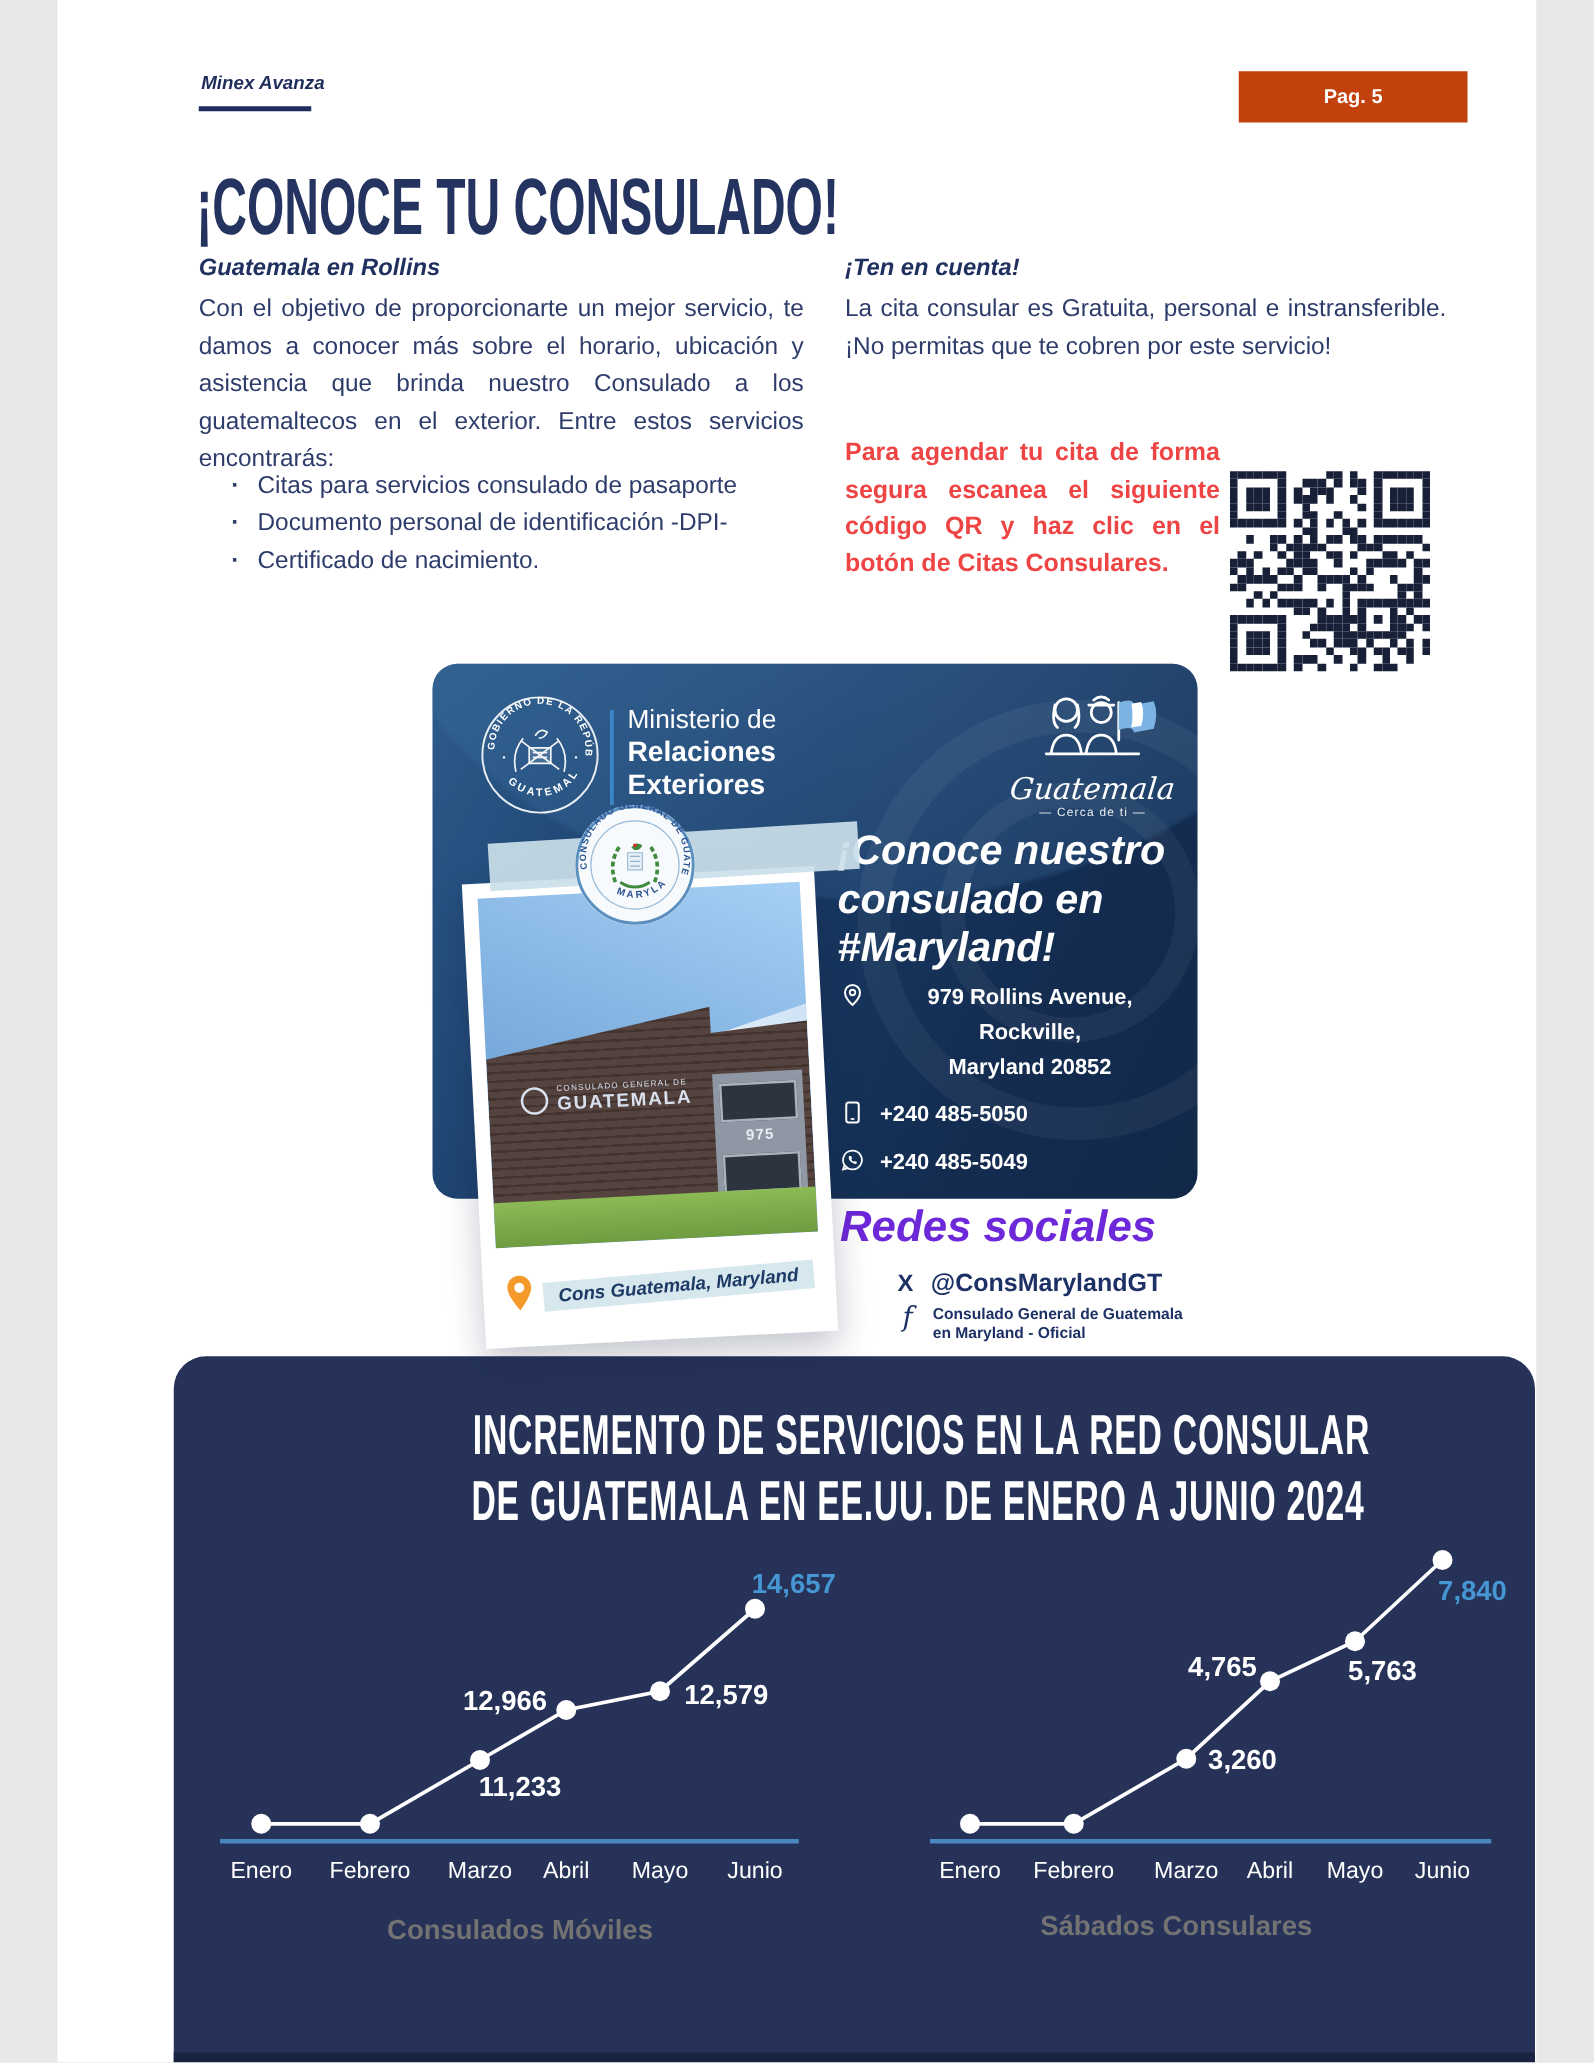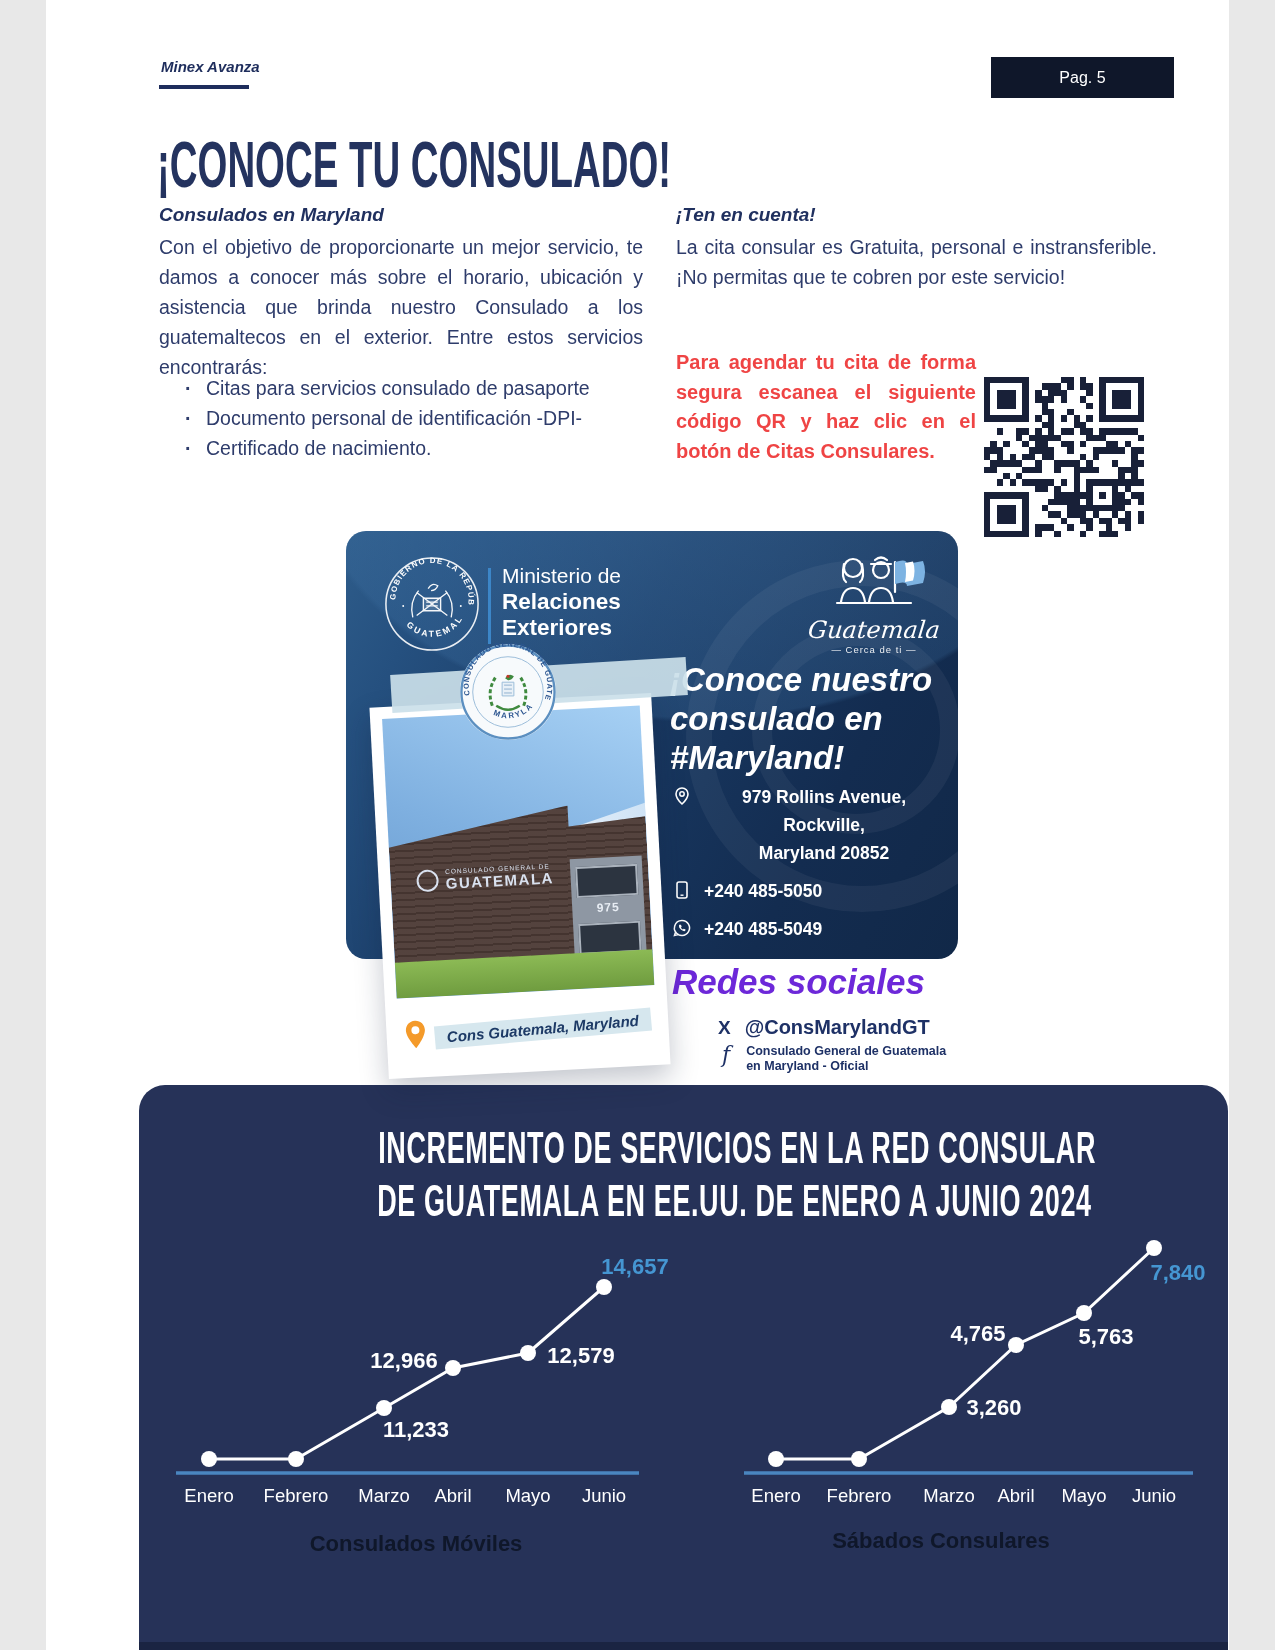--- a/index.html
+++ b/index.html
@@ -3,22 +3,22 @@
 <meta charset="utf-8">
 <style>
   html,body{margin:0;padding:0;background:#e8e8e8;}
   .page{position:relative;width:1183px;height:1650px;background:#ffffff;margin:0 auto;
         font-family:"Liberation Sans","DejaVu Sans",sans-serif;overflow:hidden;color:#2e3c6b;}
   .abs{position:absolute;}
 
   
   .brand{left:115px;top:58px;font-size:15px;font-weight:bold;font-style:italic;color:#1e2d5c;}
   .brand-line{left:113px;top:85px;width:90px;height:4px;background:#1e2d5c;}
-  .page-badge{left:945px;top:57px;width:183px;height:41px;background:#0f172a;color:#fff;
-              display:flex;align-items:center;justify-content:center;font-size:16px;font-weight:normal;}
+  .page-badge{left:945px;top:57px;width:183px;height:41px;background:#c2410c;color:#fff;
+              display:flex;align-items:center;justify-content:center;font-size:16px;font-weight:bold;}
 
   
   .title{left:111px;top:128px;white-space:nowrap;font-weight:800;color:#24335f;font-size:64px;
          transform:scaleX(0.6);transform-origin:left center;letter-spacing:0px;}
 
   .colhead{font-size:19px;font-weight:bold;font-style:italic;color:#20305f;}
   .body-text{font-size:19.5px;line-height:30px;text-align:justify;color:#2e3c6b;}
   .bullets{list-style:none;margin:0;padding:0;}
   .bullets li{position:relative;padding-left:47px;line-height:30px;font-size:19.5px;}
   .bullets li::before{content:"·";position:absolute;left:26px;font-weight:bold;color:#2e3c6b;}
@@ -94,38 +94,38 @@
   
   .panel{left:93px;top:1085px;width:1089px;height:565px;background:#263258;border-radius:26px 26px 0 0;}
   .panel-strip{left:93px;top:1642px;width:1089px;height:8px;background:#1a2442;}
   .ptitle{left:93px;width:1089px;text-align:center;color:#fff;}
   .ptitle span{display:inline-block;transform:scaleX(0.6);transform-origin:center;white-space:nowrap;
                font-size:45px;font-weight:800;letter-spacing:1px;}
   .pt1{top:1122px;}
   .pt2{top:1175px;}
   svg text{font-family:"Liberation Sans","DejaVu Sans",sans-serif;}
   .chart{position:absolute;}
-  .cap{position:absolute;text-align:center;color:#0f172a;font-size:22px;font-weight:800;}
+  .cap{position:absolute;text-align:center;color:#737373;font-size:22px;font-weight:800;}
   .capL{left:110px;top:1531px;width:520px;}
   .capR{left:650px;top:1528px;width:490px;}
 
   .seal-svg{width:100%;height:100%;}
 </style>
 </head>
 <body>
 
 <div class="page">
 
   <div class="abs brand">Minex Avanza</div>
   <div class="abs brand-line"></div>
   <div class="abs page-badge">Pag. 5</div>
 
   <div class="abs title">¡CONOCE TU CONSULADO!</div>
 
-  <div class="abs colhead" style="left:113px;top:204px;">Consulados en Maryland</div>
+  <div class="abs colhead" style="left:113px;top:204px;">Guatemala en Rollins</div>
   <div class="abs body-text" style="left:113px;top:232px;width:484px;">Con el objetivo de proporcionarte un mejor servicio, te damos a conocer más sobre el horario, ubicación y asistencia que brinda nuestro Consulado a los guatemaltecos en el exterior. Entre estos servicios encontrarás:</div>
   <ul class="abs bullets" style="left:113px;top:373px;width:484px;">
     <li>Citas para servicios consulado de pasaporte</li>
     <li>Documento personal de identificación -DPI-</li>
     <li>Certificado de nacimiento.</li>
   </ul>
 
   <div class="abs colhead" style="left:630px;top:204px;">¡Ten en cuenta!</div>
   <div class="abs body-text" style="left:630px;top:232px;width:481px;">La cita consular es Gratuita, personal e instransferible. ¡No permitas que te cobren por este servicio!</div>
   <div class="abs cta" style="left:630px;top:348px;width:300px;">Para agendar tu cita de forma segura escanea el siguiente código QR y haz clic en el botón de Citas Consulares.</div>

